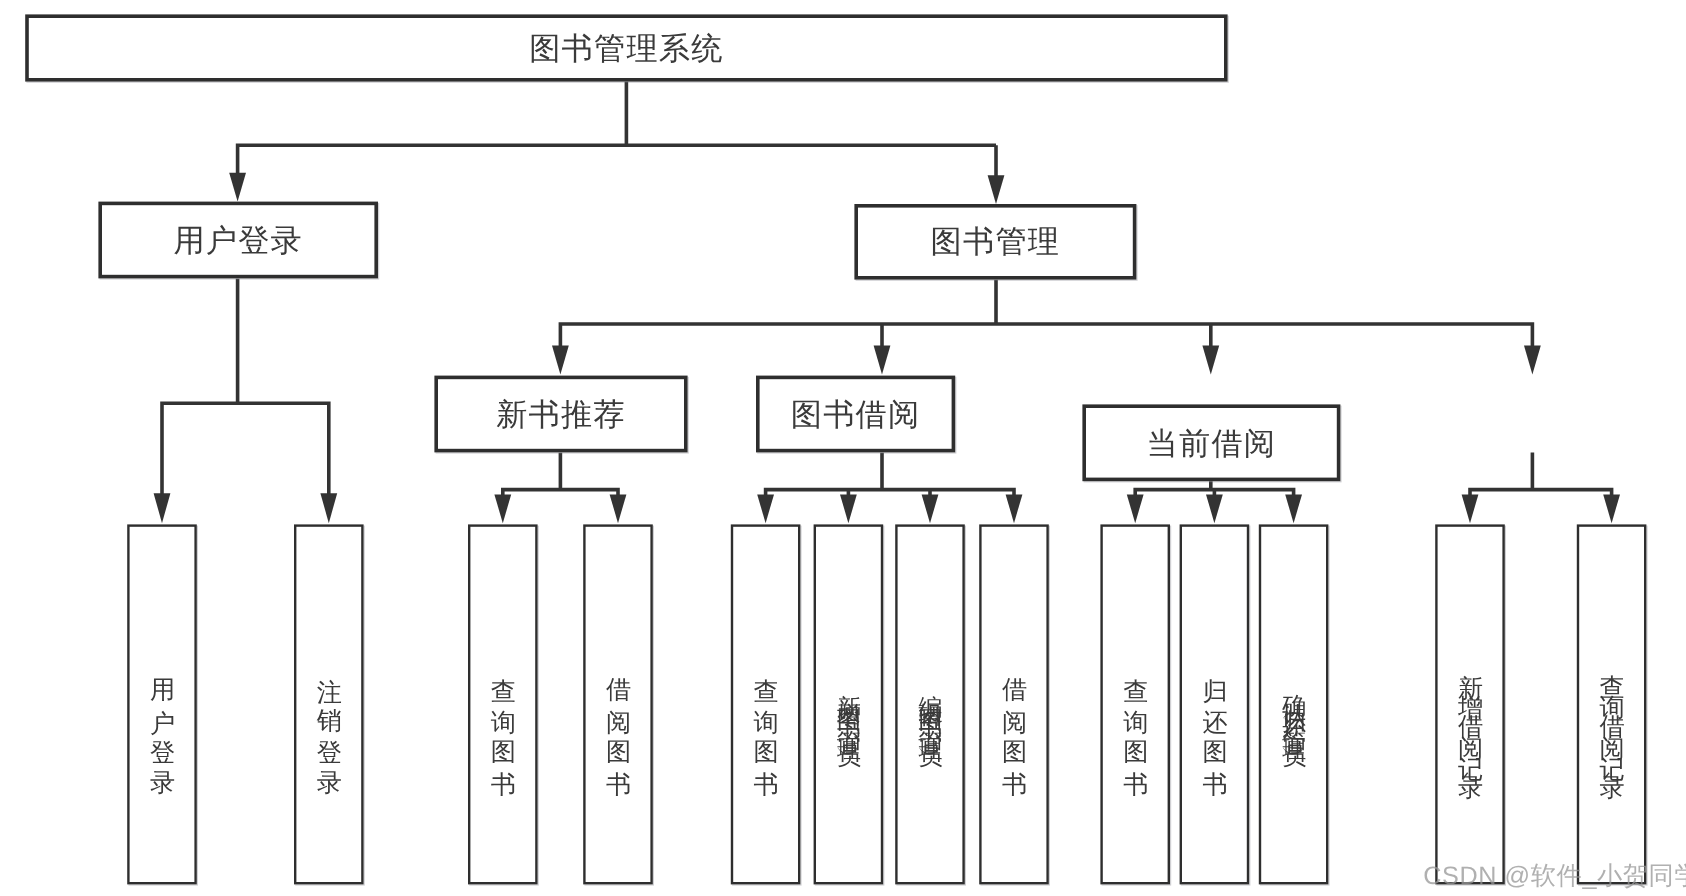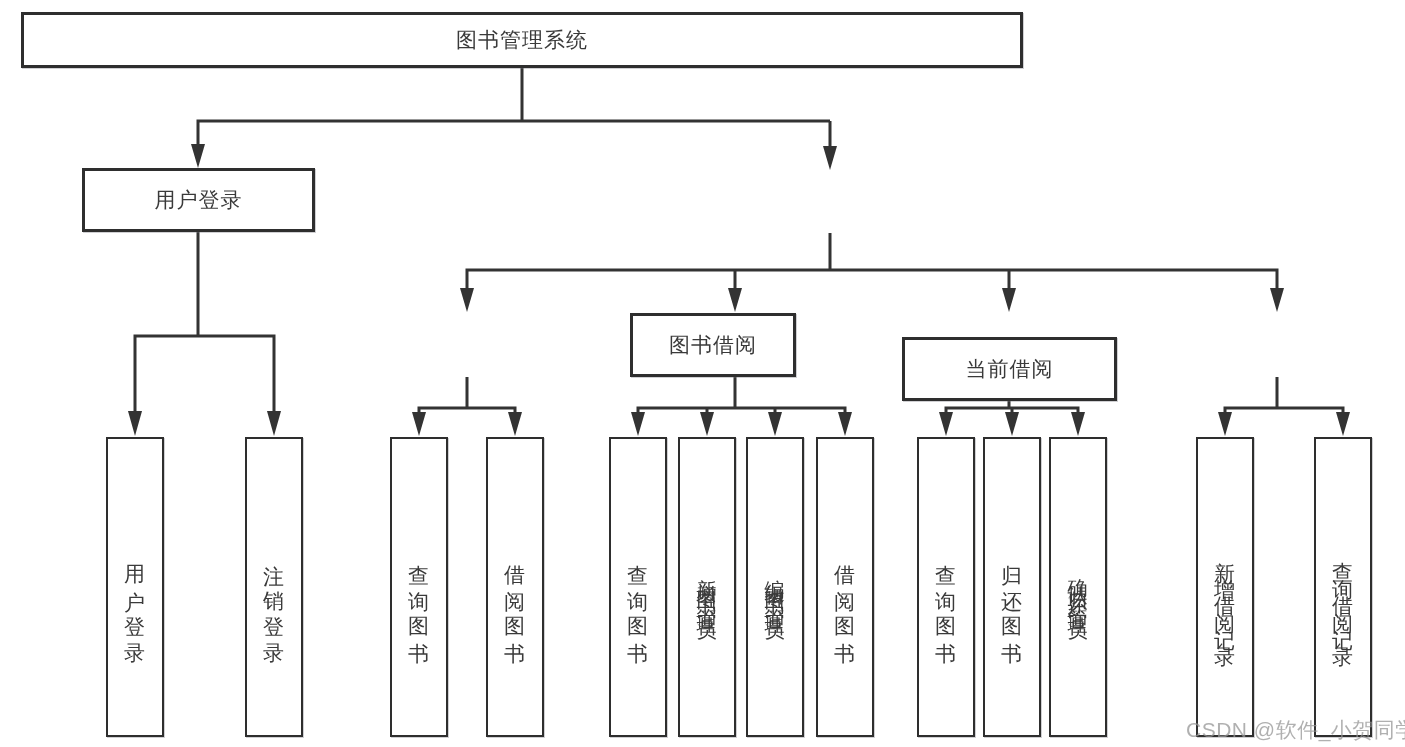--- a/index.html
+++ b/index.html
@@ -7,21 +7,21 @@
     position:relative;width:1405px;height:747px;background:#ffffff;overflow:hidden;
     font-family:"Liberation Sans","DejaVu Sans",sans-serif;
   }
   .connectors{position:absolute;left:0;top:0;width:1405px;height:747px;}
   .node{
     position:absolute;box-sizing:border-box;background:#ffffff;
     border:3px solid #2e2e2e;color:#3a3a3a;
     display:flex;align-items:center;justify-content:center;
     box-shadow:1px 1px 0 rgba(120,120,130,.35);
   }
-  .box-h{font-size:21px;letter-spacing:1px;}
+  .box-h{font-size:26px;letter-spacing:1px;}
   .box-v{
     top:437px;width:58px;height:300px;border-width:2px;
     font-size:21px;
   }
   .box-v span{
     writing-mode:vertical-rl;text-orientation:mixed;line-height:1;
     white-space:nowrap;
   }
   .sp4 span{letter-spacing:26px;margin-bottom:-26px;}
   .sp6 span{letter-spacing:17px;margin-bottom:-17px;}
@@ -85,21 +85,27 @@
     </g>
   </svg>
 
   <div class="node box-h n-root">
     <span>图书管理系统</span>
   </div>
 
   <div class="node box-h n-user-login">
     <span>用户登录</span>
   </div>
+  <div class="node box-h n-book-mgmt">
+    <span>图书管理</span>
+  </div>
 
+  <div class="node box-h n-new-book">
+    <span>新书推荐</span>
+  </div>
   <div class="node box-h n-book-borrow">
     <span>图书借阅</span>
   </div>
   <div class="node box-h n-current">
     <span>当前借阅</span>
   </div>
 
   <div class="node box-v sp4 l1">
     <span>用户登录</span>
   </div>

